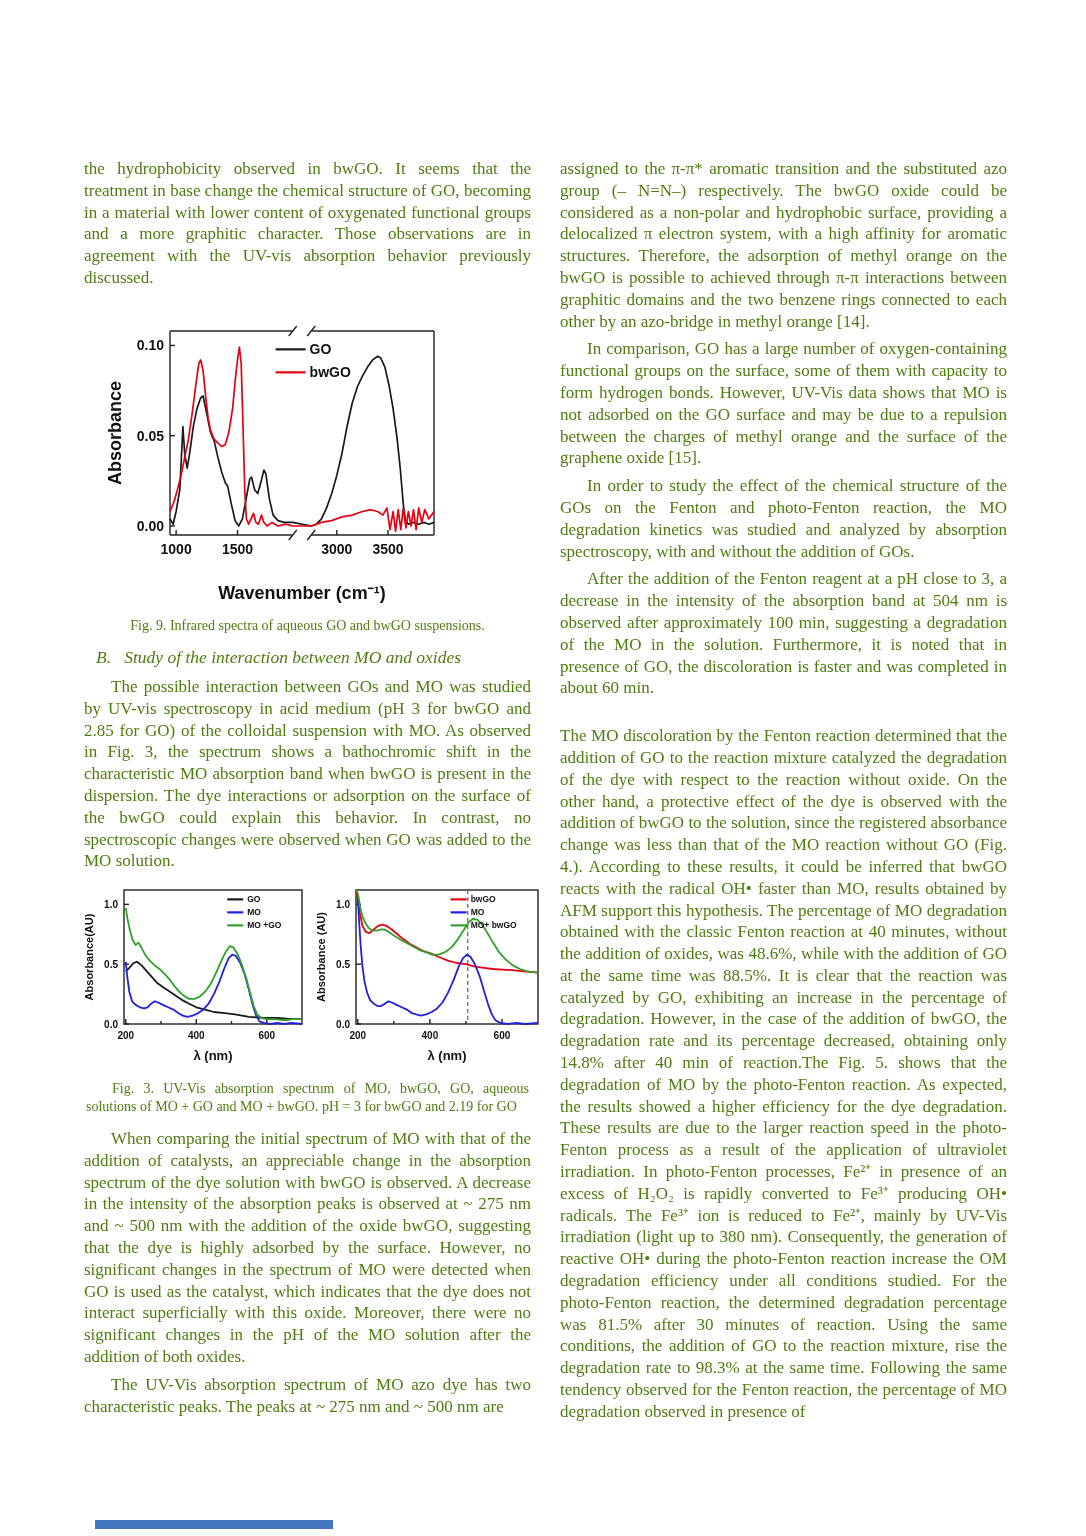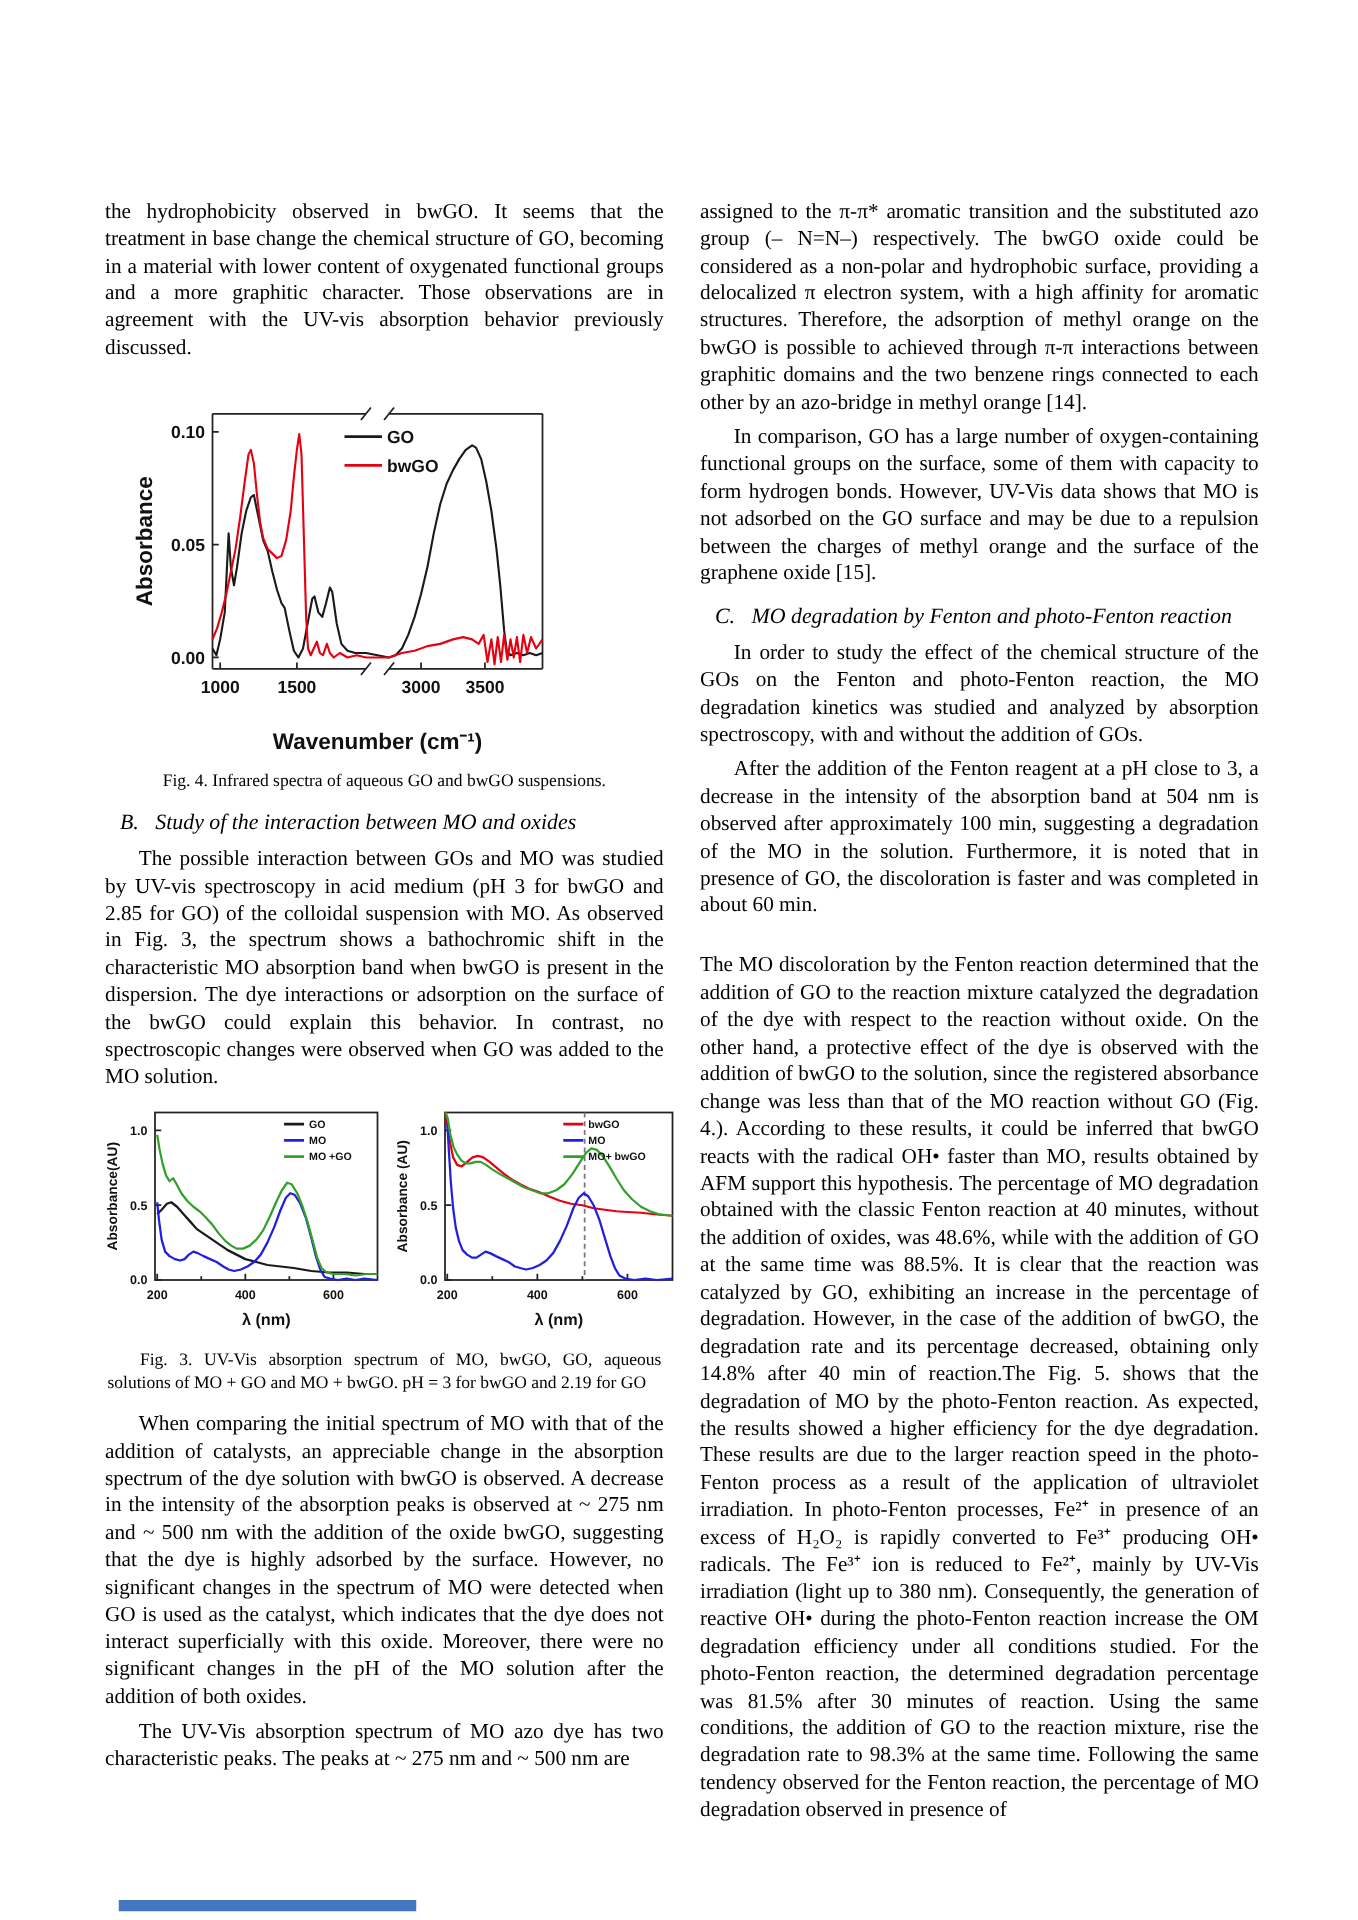--- a/index.html
+++ b/index.html
@@ -1,17 +1,17 @@
 <!DOCTYPE html>
 <html><head>
 <meta charset="utf-8">
 <style>
   html,body{margin:0;padding:0;background:#ffffff;}
   .page{position:relative;width:1086px;height:1536px;background:#ffffff;overflow:hidden;
-        font-family:"Liberation Serif",serif;color:#000000;}
+        font-family:"Liberation Serif",serif;color:#4d7c0f;}
   .col{position:absolute;top:158px;width:447px;font-size:17px;line-height:21.8px;text-align:justify;}
   .col-left{left:84px;}
   .col-right{left:560px;}
   p.para{margin:0 0 6px 0;text-indent:27px;}
   p.noindent{text-indent:0;}
   p.block{margin-top:26px;text-indent:0;}
   .subheading{font-style:italic;font-weight:normal;font-size:17.5px;line-height:22px;
               margin:12px 0 8px 12px;text-align:left;white-space:pre-wrap;}
   .fig2-wrap{margin:26px 0 2px 22px;width:340px;}
   .caption{font-size:14px;line-height:17.5px;text-align:center;text-indent:0;margin:4px 0 12px 0;}
@@ -57,21 +57,21 @@
             <polyline points="64.0,203.8 67.1,209.2 70.1,196.5 73.8,174.9 76.9,111.7 78.7,138.8 81.2,153.2 83.6,138.8 87.3,111.7 91.0,93.6 94.7,82.8 97.1,81.0 100.8,99.0 104.5,117.1 108.2,126.1 111.9,142.4 115.6,156.8 119.2,167.6 121.7,171.3 125.4,189.3 129.1,205.6 132.7,211.0 136.4,203.8 140.1,183.9 143.8,164.0 145.6,162.2 148.7,174.9 151.8,178.5 154.8,167.6 157.9,155.0 159.8,158.6 163.4,183.9 167.1,200.1 172.0,205.6 178.2,207.4 186.8,207.4 205.2,211.0 210.4,209.2 215.5,203.8 220.6,192.9 225.7,178.5 230.8,160.4 235.9,138.8 241.0,111.7 246.2,88.2 251.3,72.0 256.4,61.1 261.5,52.1 266.6,44.9 271.7,41.3 274.8,43.1 278.9,52.1 283.0,70.2 287.1,93.6 291.2,124.3 294.2,153.2 297.3,189.3 299.4,205.6 302.4,209.2 307.5,207.4 312.7,209.2 317.8,207.4 322.9,209.2 328.0,207.4" fill="none" stroke="#1a1a1a" stroke-width="1.7" stroke-linejoin="round"></polyline>
             <polyline points="64.0,196.5 67.7,187.5 71.4,174.9 75.0,160.4 78.7,142.4 82.4,124.3 86.1,99.0 89.8,70.2 92.8,48.5 94.7,44.9 97.1,55.7 99.6,81.0 102.1,102.7 104.5,115.3 108.2,124.3 111.9,127.9 115.6,131.5 119.2,129.7 122.9,117.1 126.6,93.6 129.1,66.5 131.5,44.9 133.4,32.2 135.2,48.5 137.0,111.7 138.9,178.5 140.4,203.8 142.6,209.2 145.0,203.8 147.5,198.3 149.9,207.4 152.4,209.2 155.5,200.1 157.9,207.4 161.0,211.0 165.9,207.4 172.0,211.0 179.4,209.2 186.8,211.0 205.2,211.0 215.5,207.4 225.7,205.6 235.9,201.9 246.2,200.1 256.4,196.5 264.6,194.7 271.7,196.5 276.9,200.1 280.9,192.9 284.0,214.6 287.1,196.5 289.6,216.4 292.2,194.7 294.8,214.6 297.3,192.9 299.9,212.8 302.4,196.5 305.0,211.0 307.5,194.7 310.1,214.6 312.7,192.9 315.7,207.4 318.8,194.7 322.9,203.8 328.0,196.5" fill="none" stroke="#e60012" stroke-width="1.7" stroke-linejoin="round"></polyline>
             <line x1="169.60000000000002" y1="34.36" x2="199.60000000000002" y2="34.36" stroke="#1a1a1a" stroke-width="2.2"></line>
             <text x="203.60000000000002" y="39.26" font-size="14" text-anchor="start" font-family="&quot;Liberation Sans&quot;,sans-serif" font-weight="bold" fill="#111">GO</text>
             <line x1="169.60000000000002" y1="57.36" x2="199.60000000000002" y2="57.36" stroke="#e60012" stroke-width="2.2"></line>
             <text x="203.60000000000002" y="62.26" font-size="14" text-anchor="start" font-family="&quot;Liberation Sans&quot;,sans-serif" font-weight="bold" fill="#111">bwGO</text>
             <text x="196" y="284" font-size="18" text-anchor="middle" font-family="&quot;Liberation Sans&quot;,sans-serif" font-weight="bold" fill="#111">Wavenumber (cm⁻¹)</text>
             <text x="15.299999999999999" y="118" font-size="18" text-anchor="middle" font-family="&quot;Liberation Sans&quot;,sans-serif" font-weight="bold" fill="#111" transform="rotate(-90 15.299999999999999 118)">Absorbance</text>
           </svg></div>
     </div>
-    <div class="caption">Fig. 4. Infrared spectra of aqueous GO and bwGO suspensions.</div>
+    <div class="caption">Fig. 9. Infrared spectra of aqueous GO and bwGO suspensions.</div>
 
     <div class="subheading">B.   Study of the interaction between MO and oxides</div>
 
     <p class="para">The possible interaction between GOs and MO was studied by UV-vis spectroscopy in acid medium (pH 3 for bwGO and 2.85 for GO) of the colloidal suspension with MO. As observed in Fig. 3, the spectrum shows a bathochromic shift in the characteristic MO absorption band when bwGO is present in the dispersion. The dye interactions or adsorption on the surface of the bwGO could explain this behavior. In contrast, no spectroscopic changes were observed when GO was added to the MO solution.</p>
 
     <div class="fig3-wrap">
       <div class="chart"><svg width="226" height="186" viewBox="0 0 226 186">
             <rect x="40" y="8" width="178" height="134" fill="none" stroke="#222" stroke-width="1.4"></rect>
             <line x1="41.76237623762376" y1="142" x2="41.76237623762376" y2="137" stroke="#222" stroke-width="1.4"></line>
             <text x="41.76237623762376" y="157" font-size="10" text-anchor="middle" font-family="&quot;Liberation Sans&quot;,sans-serif" font-weight="bold" fill="#111">200</text>
@@ -132,21 +132,20 @@
     <div class="fig3-caption">Fig. 3. UV-Vis absorption spectrum of MO, bwGO, GO, aqueous solutions of MO + GO and MO + bwGO. pH = 3 for bwGO and 2.19 for GO</div>
 
     <p class="para">When comparing the initial spectrum of MO with that of the addition of catalysts, an appreciable change in the absorption spectrum of the dye solution with bwGO is observed. A decrease in the intensity of the absorption peaks is observed at ~ 275 nm and ~ 500 nm with the addition of the oxide bwGO, suggesting that the dye is highly adsorbed by the surface. However, no significant changes in the spectrum of MO were detected when GO is used as the catalyst, which indicates that the dye does not interact superficially with this oxide. Moreover, there were no significant changes in the pH of the MO solution after the addition of both oxides.</p>
     <p class="para">The UV-Vis absorption spectrum of MO azo dye has two characteristic peaks. The peaks at ~ 275 nm and ~ 500 nm are</p>
   </div>
 
   <div class="col col-right">
     <p class="para noindent">assigned to the π-π* aromatic transition and the substituted azo group (– N=N–) respectively. The bwGO oxide could be considered as a non-polar and hydrophobic surface, providing a delocalized π electron system, with a high affinity for aromatic structures. Therefore, the adsorption of methyl orange on the bwGO is possible to achieved through π-π interactions between graphitic domains and the two benzene rings connected to each other by an azo-bridge in methyl orange [14].</p>
     <p class="para">In comparison, GO has a large number of oxygen-containing functional groups on the surface, some of them with capacity to form hydrogen bonds. However, UV-Vis data shows that MO is not adsorbed on the GO surface and may be due to a repulsion between the charges of methyl orange and the surface of the graphene oxide [15].</p>
 
-    <div class="subheading">C.   MO degradation by Fenton and photo-Fenton reaction</div>
 
     <p class="para">In order to study the effect of the chemical structure of the GOs on the Fenton and photo-Fenton reaction, the MO degradation kinetics was studied and analyzed by absorption spectroscopy, with and without the addition of GOs.</p>
     <p class="para">After the addition of the Fenton reagent at a pH close to 3, a decrease in the intensity of the absorption band at 504 nm is observed after approximately 100 min, suggesting a degradation of the MO in the solution. Furthermore, it is noted that in presence of GO, the discoloration is faster and was completed in about 60 min.</p>
     <p class="para block">The MO discoloration by the Fenton reaction determined that the addition of GO to the reaction mixture catalyzed the degradation of the dye with respect to the reaction without oxide. On the other hand, a protective effect of the dye is observed with the addition of bwGO to the solution, since the registered absorbance change was less than that of the MO reaction without GO (Fig. 4.). According to these results, it could be inferred that bwGO reacts with the radical OH• faster than MO, results obtained by AFM support this hypothesis. The percentage of MO degradation obtained with the classic Fenton reaction at 40 minutes, without the addition of oxides, was 48.6%, while with the addition of GO at the same time was 88.5%. It is clear that the reaction was catalyzed by GO, exhibiting an increase in the percentage of degradation. However, in the case of the addition of bwGO, the degradation rate and its percentage decreased, obtaining only 14.8% after 40 min of reaction.The Fig. 5. shows that the degradation of MO by the photo-Fenton reaction. As expected, the results showed a higher efficiency for the dye degradation. These results are due to the larger reaction speed in the photo-Fenton process as a result of the application of ultraviolet irradiation. In photo-Fenton processes, Fe²⁺ in presence of an excess of H₂O₂ is rapidly converted to Fe³⁺ producing OH• radicals. The Fe³⁺ ion is reduced to Fe²⁺, mainly by UV-Vis irradiation (light up to 380 nm).  Consequently, the generation of reactive OH• during the photo-Fenton reaction increase the OM degradation efficiency under all conditions studied. For the photo-Fenton reaction, the determined degradation percentage was 81.5% after 30 minutes of reaction. Using the same conditions, the addition of GO to the reaction mixture, rise the degradation rate to 98.3% at the same time. Following the same tendency observed for the Fenton reaction, the percentage of MO degradation observed in presence of</p>
   </div>
 
   <div class="bottom-bar"></div>
 </div>
 
 </body></html>

